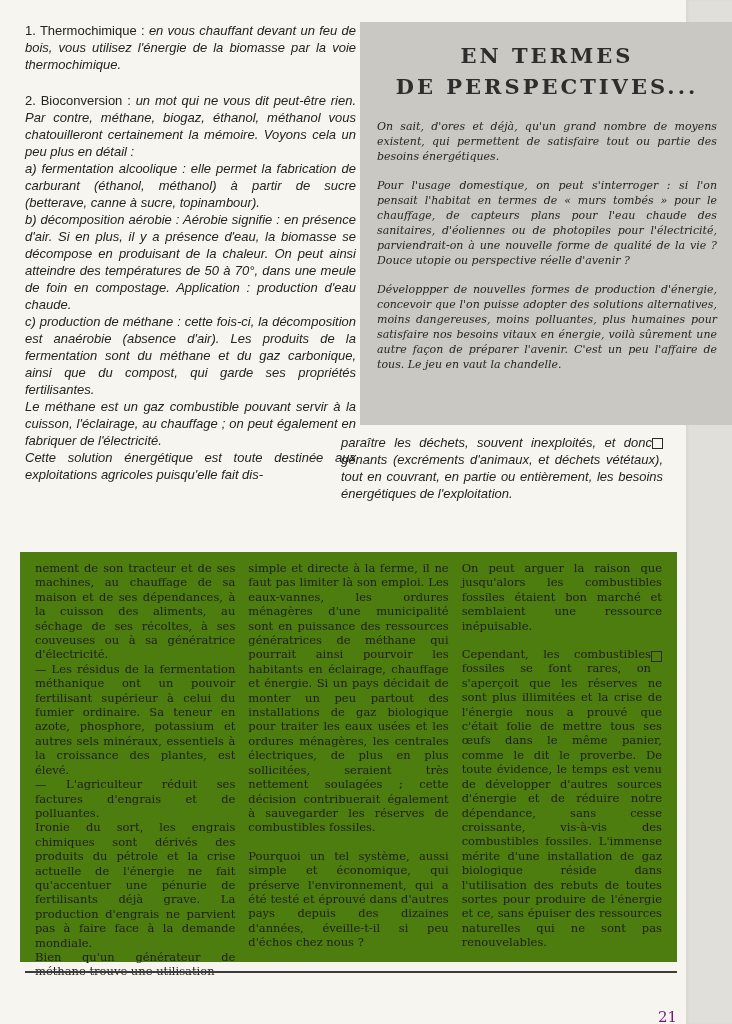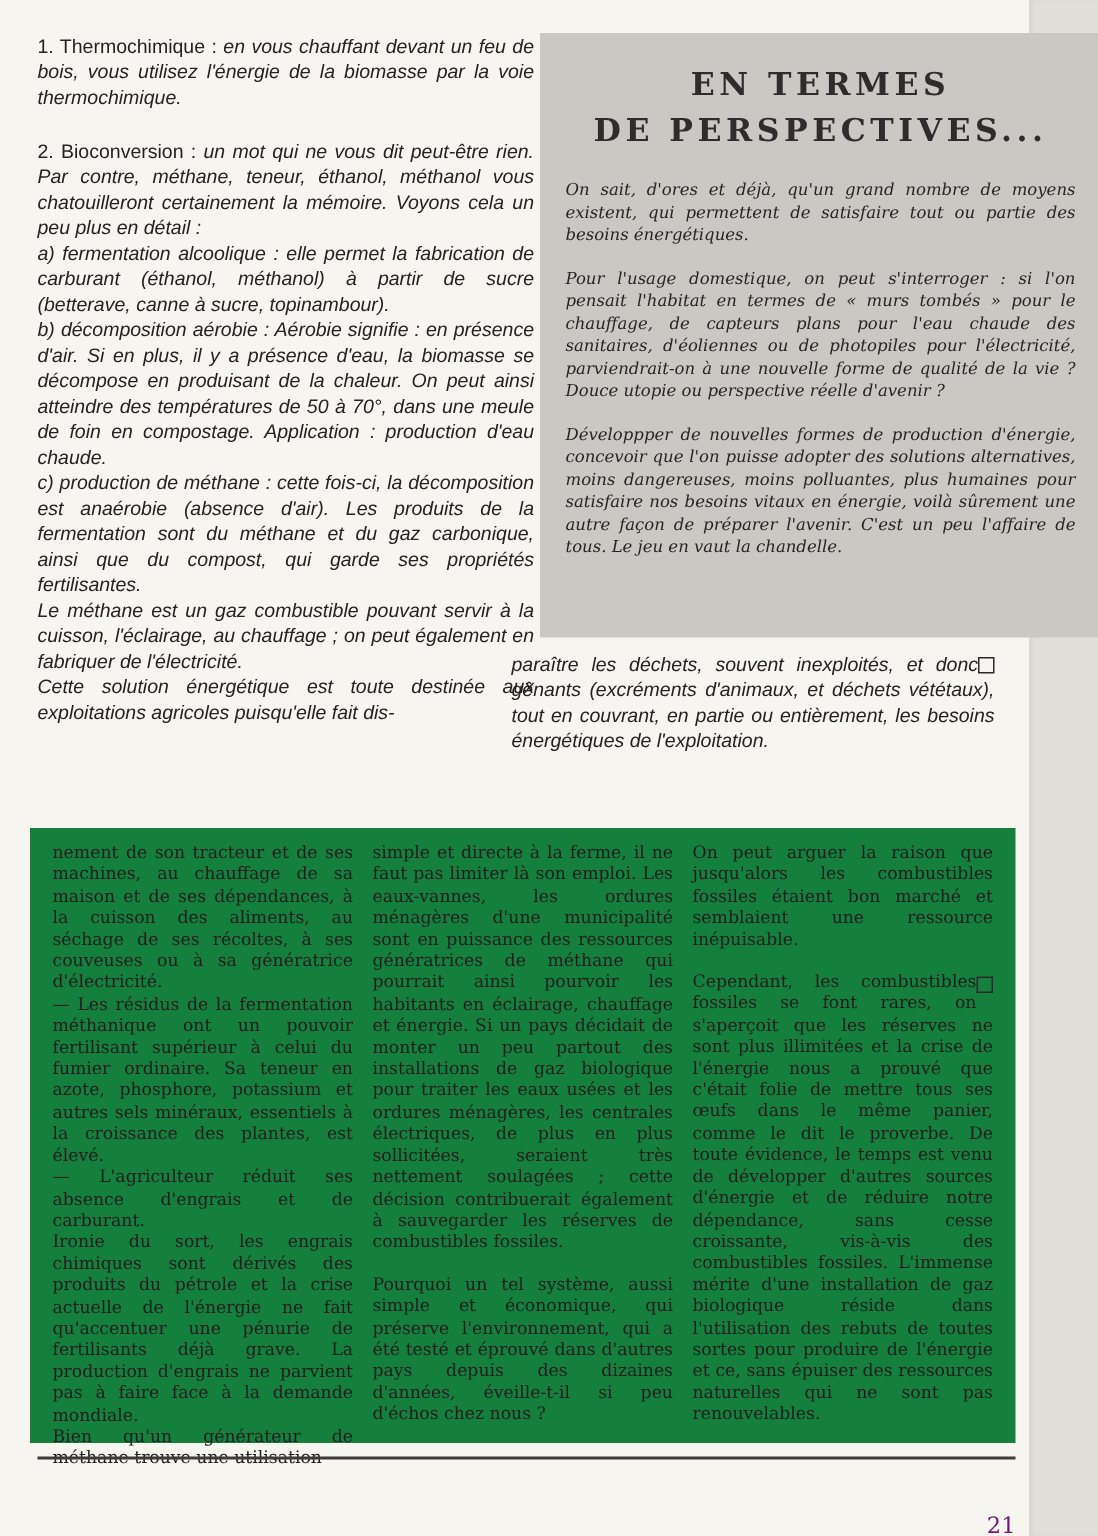--- a/index.html
+++ b/index.html
@@ -90,21 +90,21 @@
     width:11px; height:11px;
     border:1.5px solid #2a2a28;
     margin-top:4px;
     background:transparent;
   }
 
   
   .bottom-section {
     position:absolute; left:20px; top:552px;
     width:657px; height:410px;
-    background:#15803d;
+    background:#4d7c0f;
     display:flex;
     gap:13px;
     padding:9px 15px 8px 15px;
   }
   .bcol {
     flex:1;
     font-family:"DejaVu Serif", serif;
     font-size:11.5px; line-height:14.4px;
     text-align:justify;
     hyphens:auto;
@@ -131,21 +131,21 @@
 <body>
 
 <div class="right-strip">
   <div class="strip-text-wrap">
     <span class="vtext">« vous avez dit énergies ! »</span>
   </div>
 </div>
 
 <div class="col-left">
   <p><span class="lead-roman">1. Thermochimique : </span><span>en vous chauffant devant un feu de bois, vous utilisez l'énergie de la biomasse par la voie thermochimique.</span></p>
-  <p class="gap-before"><span class="lead-roman">2. Bioconversion : </span><span>un mot qui ne vous dit peut-être rien. Par contre, méthane, teneur, éthanol, méthanol vous chatouilleront certainement la mémoire. Voyons cela un peu plus en détail :</span></p>
+  <p class="gap-before"><span class="lead-roman">2. Bioconversion : </span><span>un mot qui ne vous dit peut-être rien. Par contre, méthane, biogaz, éthanol, méthanol vous chatouilleront certainement la mémoire. Voyons cela un peu plus en détail :</span></p>
   <p>a) fermentation alcoolique : elle permet la fabrication de carburant (éthanol, méthanol) à partir de sucre (betterave, canne à sucre, topinambour).</p>
   <p>b) décomposition aérobie : Aérobie signifie : en présence d'air. Si en plus, il y a présence d'eau, la biomasse se décompose en produisant de la chaleur. On peut ainsi atteindre des températures de 50 à 70°, dans une meule de foin en compostage. Application : production d'eau chaude.</p>
   <p>c) production de méthane : cette fois-ci, la décomposition est anaérobie (absence d'air). Les produits de la fermentation sont du méthane et du gaz carbonique, ainsi que du compost, qui garde ses propriétés fertilisantes.</p>
   <p>Le méthane est un gaz combustible pouvant servir à la cuisson, l'éclairage, au chauffage ; on peut également en fabriquer de l'électricité.</p>
   <p>Cette solution énergétique est toute destinée aux exploitations agricoles puisqu'elle fait dis-</p>
 </div>
 
 <div class="gray-box">
   <div class="box-title">
     <div>EN TERMES</div>
@@ -159,21 +159,21 @@
 </div>
 
 <div class="col-right-cont">
   <p><span class="endbox"></span><span>paraître les déchets, souvent inexploités, et donc gênants (excréments d'animaux, et déchets vététaux), tout en couvrant, en partie ou entièrement, les besoins énergétiques de l'exploitation.</span></p>
 </div>
 
 <div class="bottom-section">
   <div class="bcol">
     <p>nement de son tracteur et de ses machines, au chauffage de sa maison et de ses dépendances, à la cuisson des aliments, au séchage de ses récoltes, à ses couveuses ou à sa génératrice d'électricité.</p>
     <p>— Les résidus de la fermentation méthanique ont un pouvoir fertilisant supérieur à celui du fumier ordinaire. Sa teneur en azote, phosphore, potassium et autres sels minéraux, essentiels à la croissance des plantes, est élevé.</p>
-    <p>— L'agriculteur réduit ses absence d'engrais et de carburant.</p>
+    <p>— L'agriculteur réduit ses factures d'engrais et de polluantes.</p>
     <p>Ironie du sort, les engrais chimiques sont dérivés des produits du pétrole et la crise actuelle de l'énergie ne fait qu'accentuer une pénurie de fertilisants déjà grave. La production d'engrais ne parvient pas à faire face à la demande mondiale.</p>
     <p>Bien qu'un générateur de méthane trouve une utilisation</p>
   </div>
   <div class="bcol">
     <p>simple et directe à la ferme, il ne faut pas limiter là son emploi. Les eaux-vannes, les ordures ménagères d'une municipalité sont en puissance des ressources génératrices de méthane qui pourrait ainsi pourvoir les habitants en éclairage, chauffage et énergie. Si un pays décidait de monter un peu partout des installations de gaz biologique pour traiter les eaux usées et les ordures ménagères, les centrales électriques, de plus en plus sollicitées, seraient très nettement soulagées ; cette décision contribuerait également à sauvegarder les réserves de combustibles fossiles.</p>
     <p class="gap-before">Pourquoi un tel système, aussi simple et économique, qui préserve l'environnement, qui a été testé et éprouvé dans d'autres pays depuis des dizaines d'années, éveille-t-il si peu d'échos chez nous ?</p>
   </div>
   <div class="bcol">
     <p>On peut arguer la raison que jusqu'alors les combustibles fossiles étaient bon marché et semblaient une ressource inépuisable.</p>
     <p class="gap-before"><span class="endbox"></span><span>Cependant, les combustibles fossiles se font rares, on s'aperçoit que les réserves ne sont plus illimitées et la crise de l'énergie nous a prouvé que c'était folie de mettre tous ses œufs dans le même panier, comme le dit le proverbe. De toute évidence, le temps est venu de développer d'autres sources d'énergie et de réduire notre dépendance, sans cesse croissante, vis-à-vis des combustibles fossiles. L'immense mérite d'une installation de gaz biologique réside dans l'utilisation des rebuts de toutes sortes pour produire de l'énergie et ce, sans épuiser des ressources naturelles qui ne sont pas renouvelables.</span></p>

